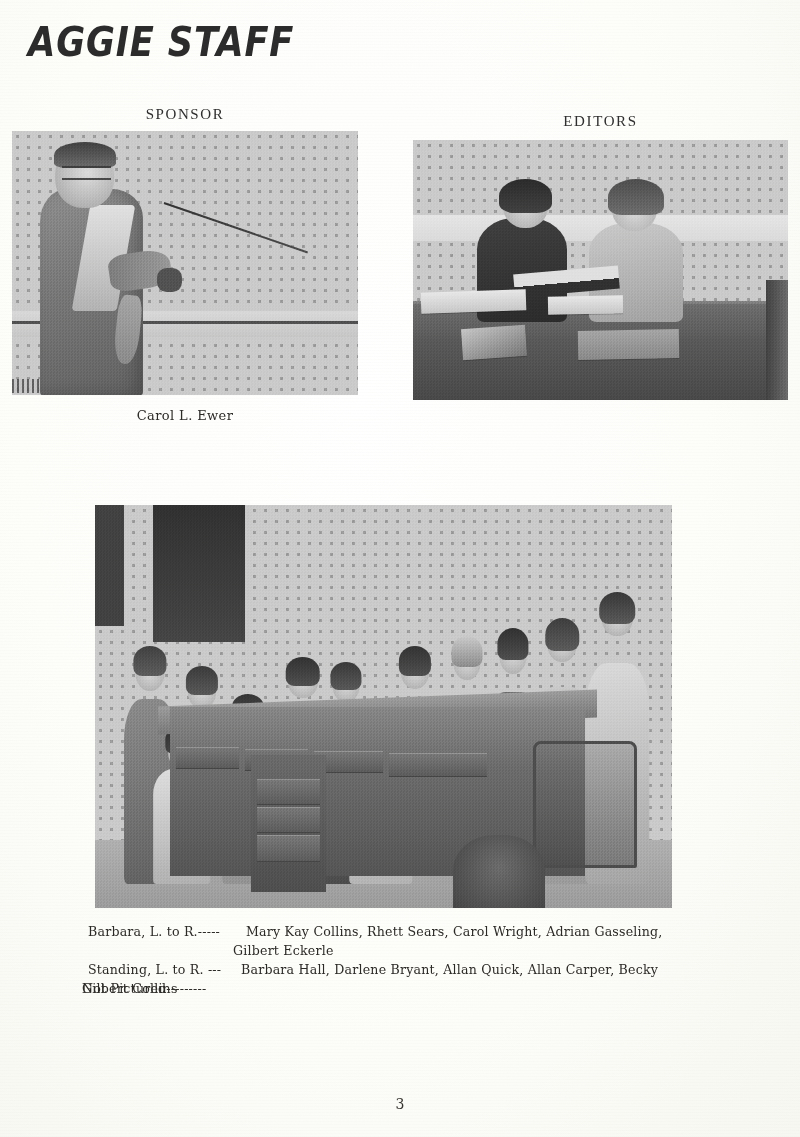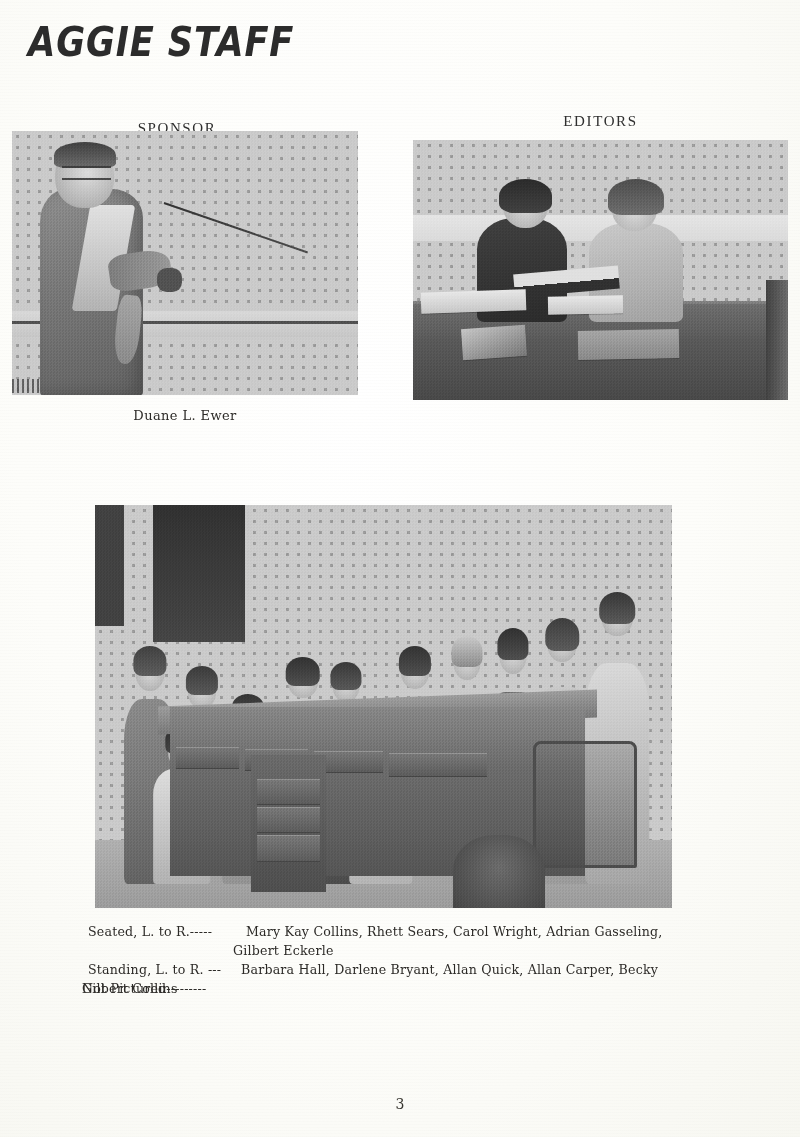--- a/index.html
+++ b/index.html
@@ -51,21 +51,21 @@
   
   .sec-label {
     position: absolute;
     font-family: "Liberation Serif", serif;
     font-size: 15px;
     letter-spacing: 1.6px;
     color: #2e2e2e;
     text-align: center;
     white-space: nowrap;
   }
-  #sponsor-label { left: 4px;  top: 106px; width: 346px; margin-top: 14px; }
+  #sponsor-label { left: 12px;  top: 106px; width: 346px; }
   #editors-label { left: 413px; top: 113px; width: 375px; }
   #staff-label   { left: 95px;  top: 489px; width: 577px; margin-top: 28px; }
 
   
   .photo {
     position: absolute;
     overflow: hidden;
     background: #b9b7b0;
     filter: grayscale(100%) contrast(0.92) brightness(1.02);
     box-shadow: 0 0 0 0 rgba(0,0,0,0);
@@ -344,21 +344,21 @@
     <div class="sp-lapel"></div>
     <div class="sp-tie"></div>
     <div class="sp-arm"></div>
     <div class="sp-hand"></div>
     <div class="sp-head"></div>
     <div class="sp-hair"></div>
     <div class="sp-glasses"></div>
     <div class="grain"></div>
   </div>
 
-  <div class="cap" id="cap-sponsor">Duane L. Ewer</div>
+  <div class="cap" id="cap-sponsor">Carol L. Ewer</div>
 
   <div class="sec-label" id="editors-label">EDITORS</div>
 
   <div class="photo" id="photo-editors">
     <div class="wallpaper"></div>
     <div class="ed-wain"></div>
     <div class="ed-table"></div>
     <div class="ed-edge"></div>
     <div class="ed-p1-body"></div>
     <div class="ed-p1-head"></div>
@@ -498,21 +498,21 @@
     <div class="st-drawer" style="left:28%; top:75%; width:11%; height:6%;"></div>
     <div class="st-drawer" style="left:28%; top:82%; width:11%; height:6%;"></div>
     <div class="st-chair"></div>
     <div class="st-chair-fg"></div>
     <div class="grain"></div>
   </div>
 
   <div class="staff-caption">
 
     <span class="cap-row">
-      <span class="cap-lead" id="cap-seated-lead">Seated, L. to R.-----</span><span>Mary Kay Collins, Rhett Sears, Carol Wright, Adrian Gasseling,</span>
+      <span class="cap-lead" id="cap-seated-lead">Barbara, L. to R.-----</span><span>Mary Kay Collins, Rhett Sears, Carol Wright, Adrian Gasseling,</span>
     </span>
     <span class="cap-cont">Gilbert Eckerle</span>
 
     <span class="cap-row">
       <span class="cap-lead" id="cap-standing-lead">Standing, L. to R. ---</span><span>Barbara Hall, Darlene Bryant, Allan Quick, Allan Carper, Becky</span>
     </span>
 
     <span class="cap-row" style="margin-left:-6px;">
       <span class="cap-lead" id="cap-notpic-lead">Not Pictured---------</span><span>Gilbert Collins</span>
     </span>

